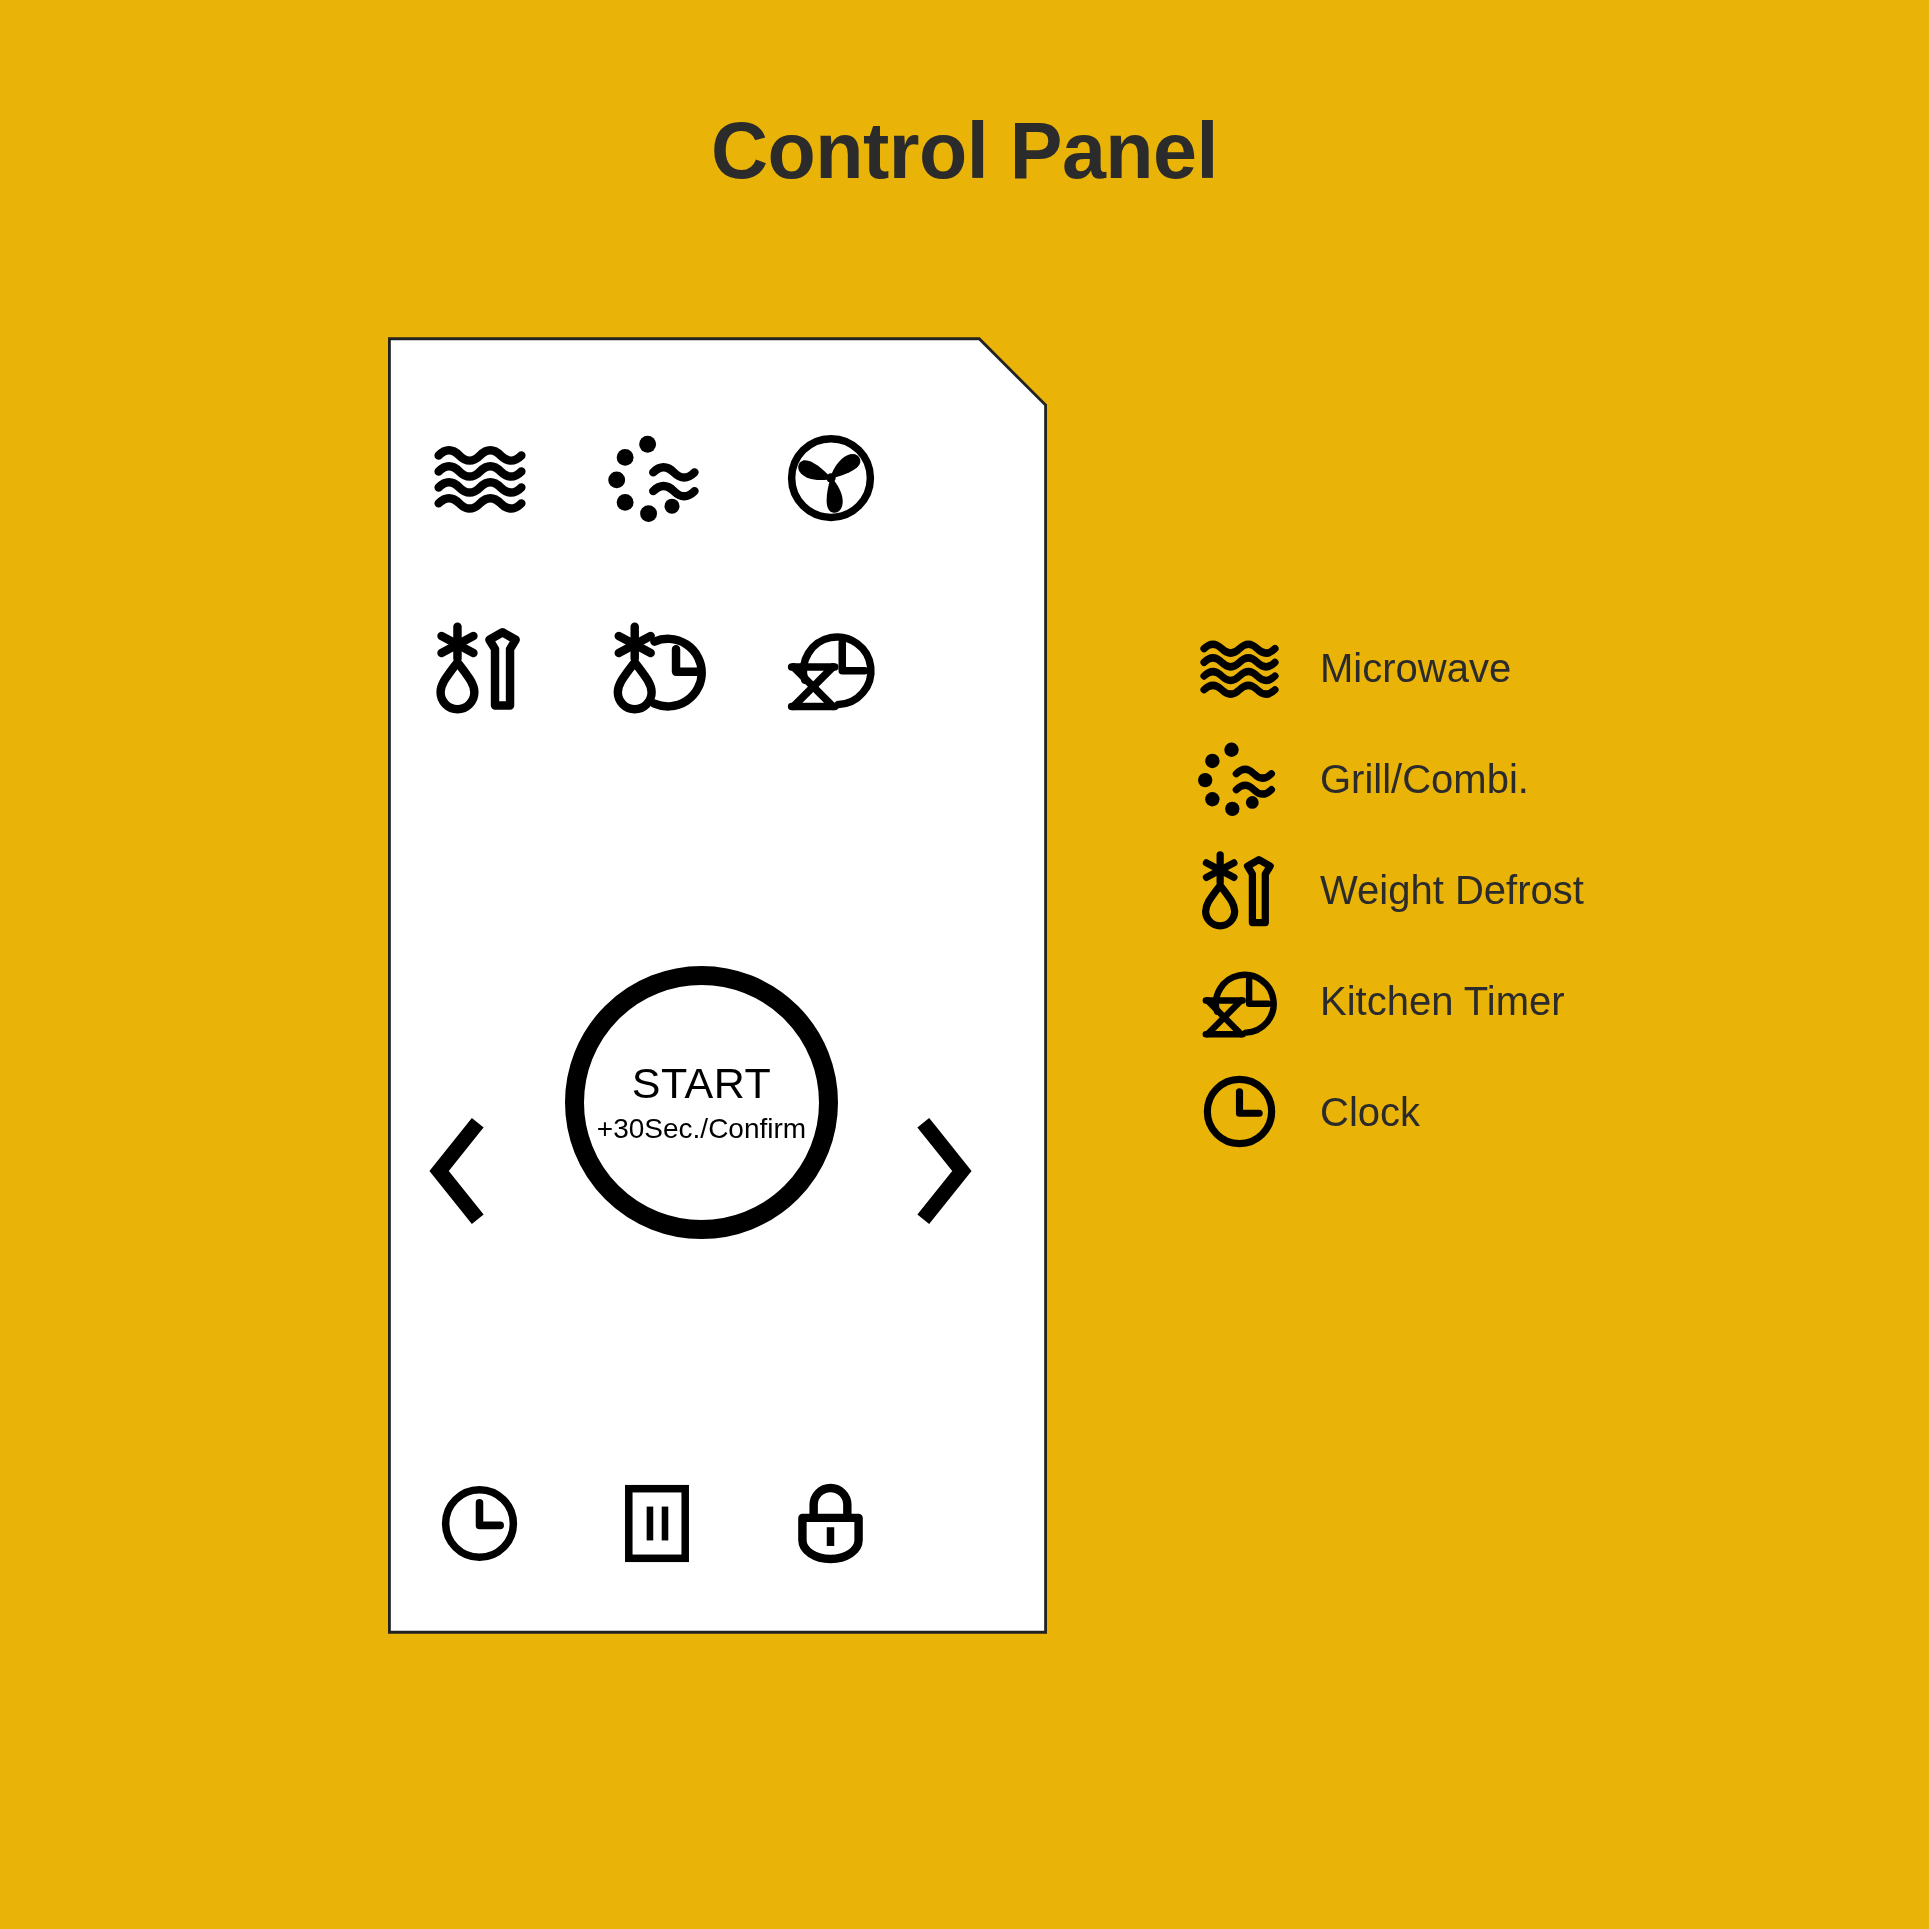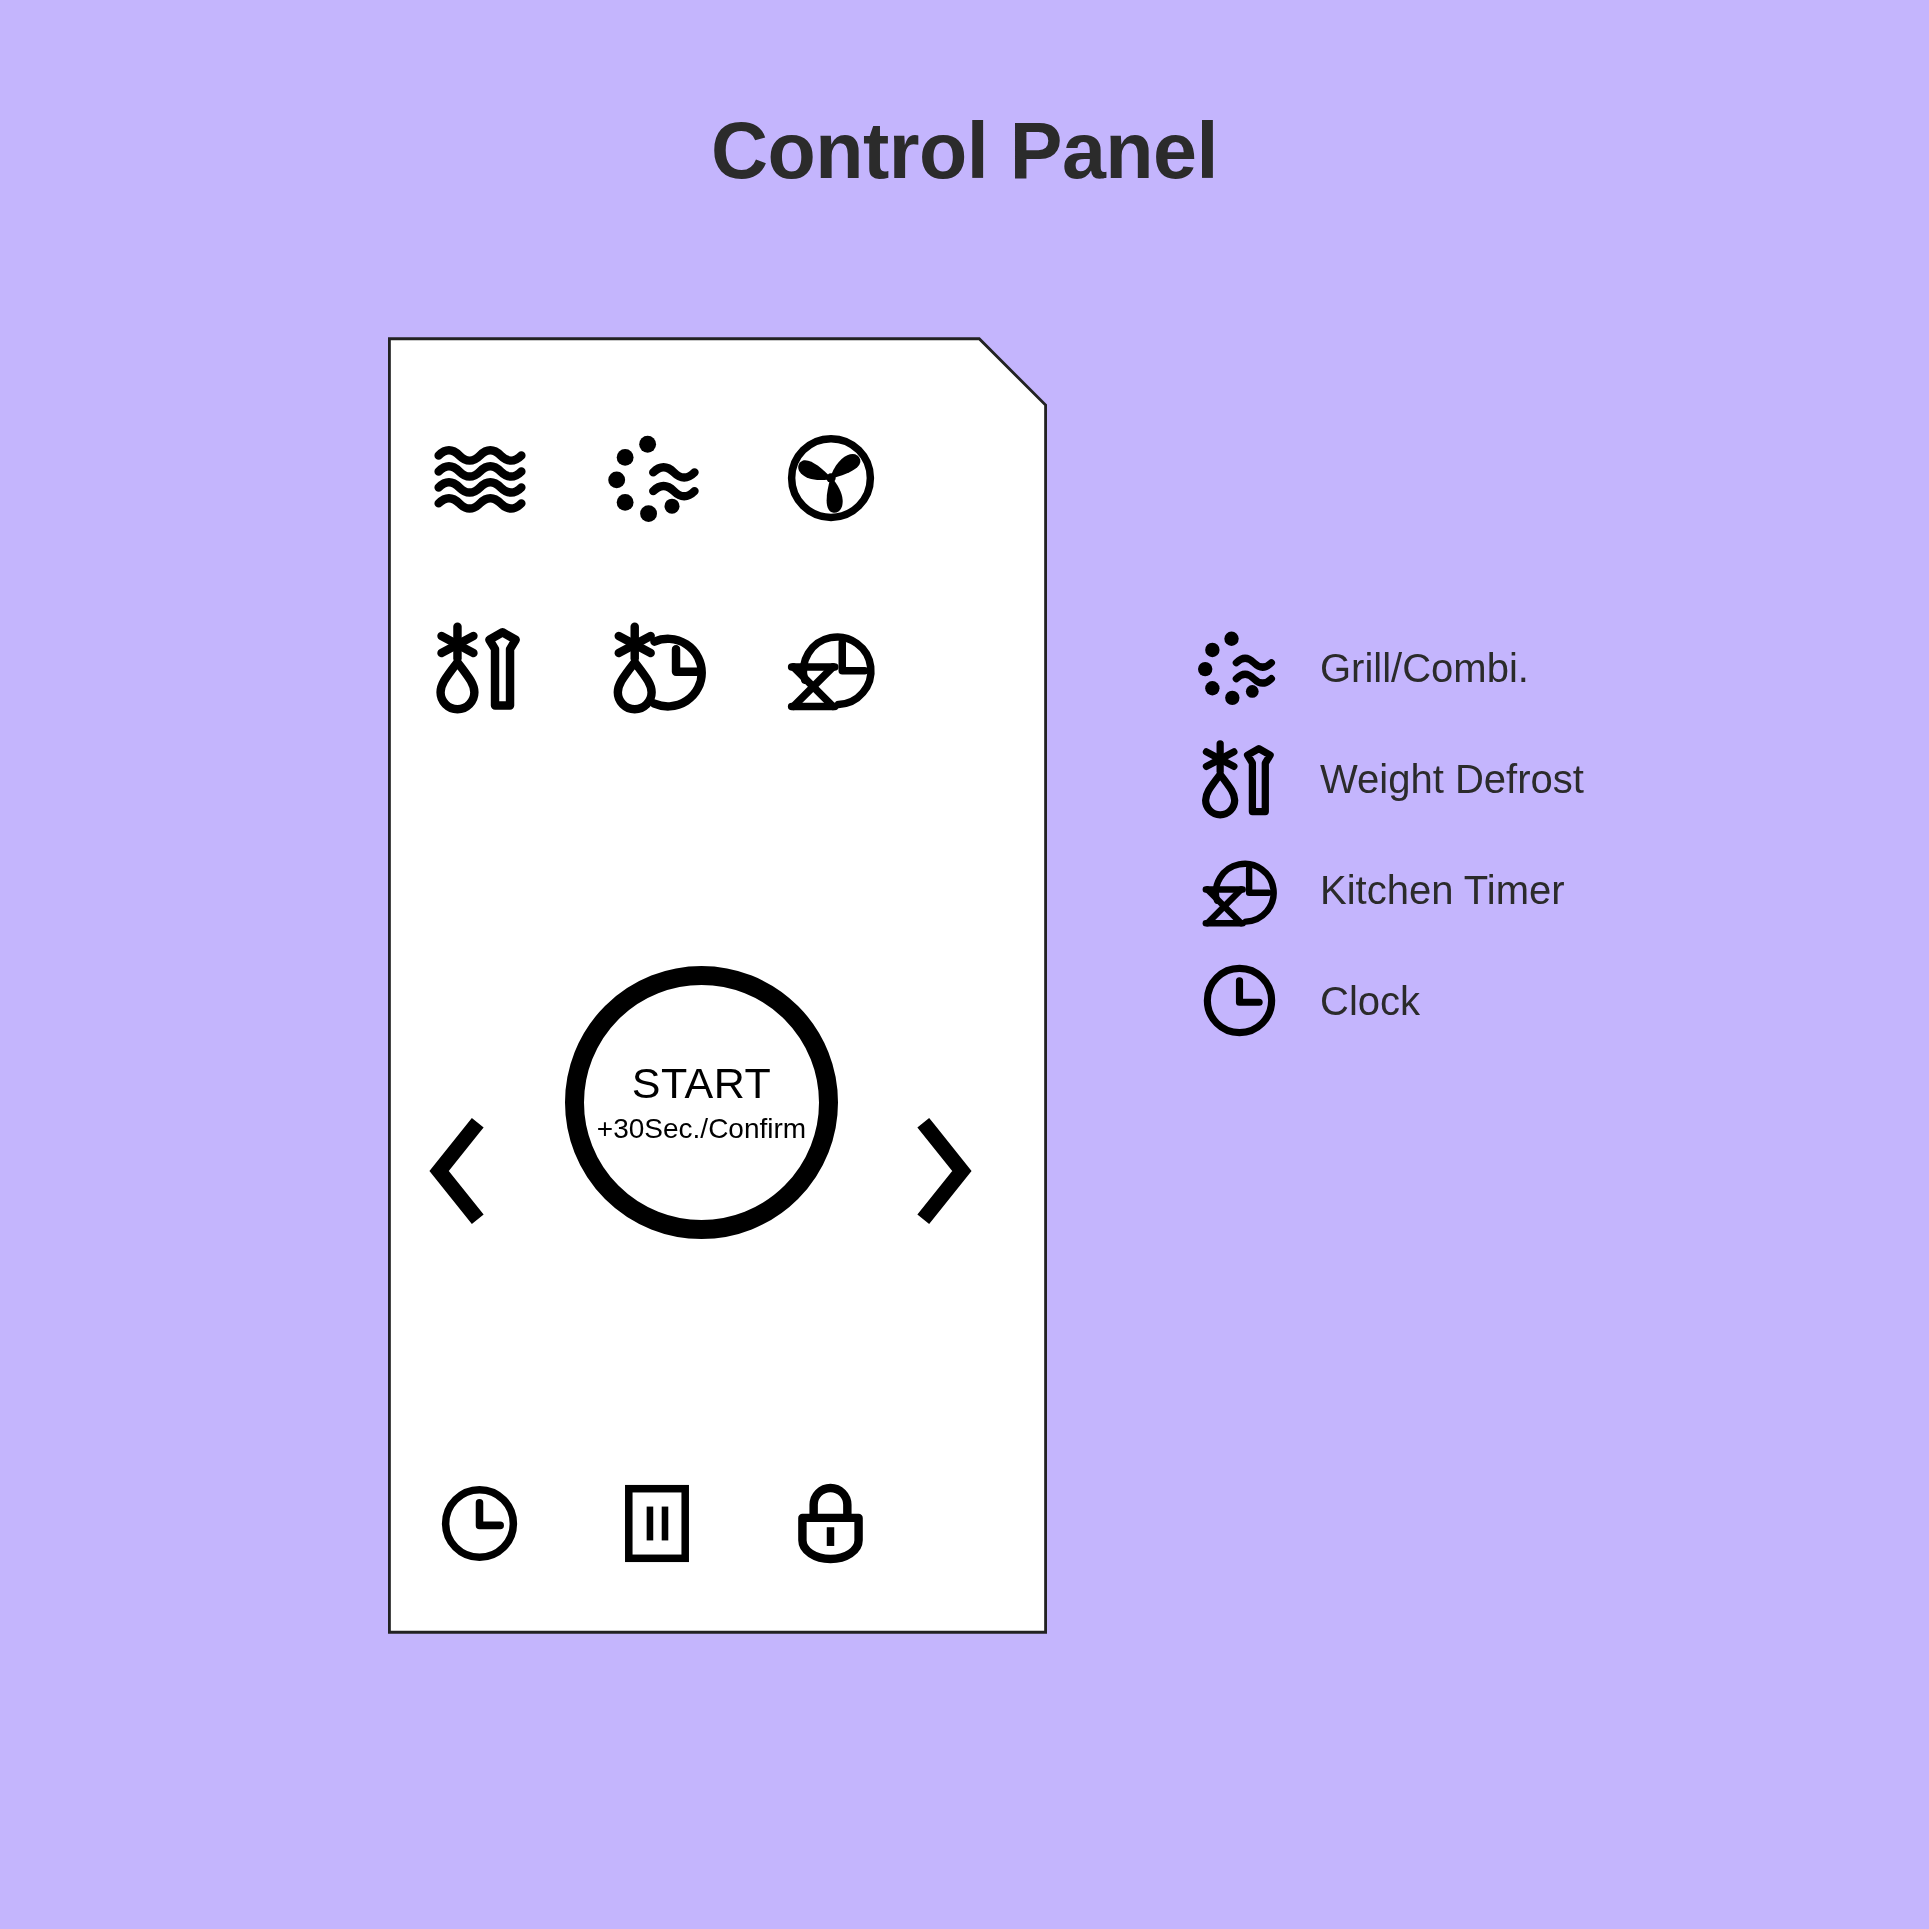--- a/index.html
+++ b/index.html
@@ -4,21 +4,21 @@
 <style>
   html, body {
     margin: 0;
     padding: 0;
     background: #ffffff;
   }
   #root {
     position: relative;
     width: 1929px;
     height: 1929px;
-    background: #c4b5fd;
+    background: #eab308;
     font-family: "Liberation Sans", sans-serif;
     overflow: hidden;
   }
 
   
   #page-title {
     position: absolute;
     left: 0;
     top: 111px;
     width: 1929px;
@@ -269,20 +269,33 @@
           <path d="M9 38 H69 V62 a30 20 0 0 1 -60 0 Z" fill="none" stroke="#000" stroke-width="9" stroke-linejoin="round"></path>
           <rect x="35" y="48" width="8" height="20" fill="#000"></rect>
         </svg>
       </span>
     </div>
 
   </div>
 
   <div id="legend">
 
+    <div class="legend-row">
+      <span class="legend-icon">
+        <svg width="81" height="58" viewBox="0 0 100 72">
+          <g fill="none" stroke="#000" stroke-width="9" stroke-linecap="round" stroke-linejoin="round">
+            <path d="M6 12 q11 -11 22 0 t22 0 t22 0 t22 0"></path>
+            <path d="M6 29 q11 -11 22 0 t22 0 t22 0 t22 0"></path>
+            <path d="M6 46 q11 -11 22 0 t22 0 t22 0 t22 0"></path>
+            <path d="M6 63 q11 -11 22 0 t22 0 t22 0 t22 0"></path>
+          </g>
+        </svg>
+      </span>
+      <span class="legend-label">Microwave</span>
+    </div>
 
     <div class="legend-row">
       <span class="legend-icon">
         <svg width="83" height="77" viewBox="0 0 104 96">
           <g fill="#000">
             <circle cx="42" cy="12" r="9"></circle>
             <circle cx="18" cy="26" r="9"></circle>
             <circle cx="9" cy="50" r="9"></circle>
             <circle cx="18" cy="74" r="9"></circle>
             <circle cx="43" cy="86" r="9"></circle>

